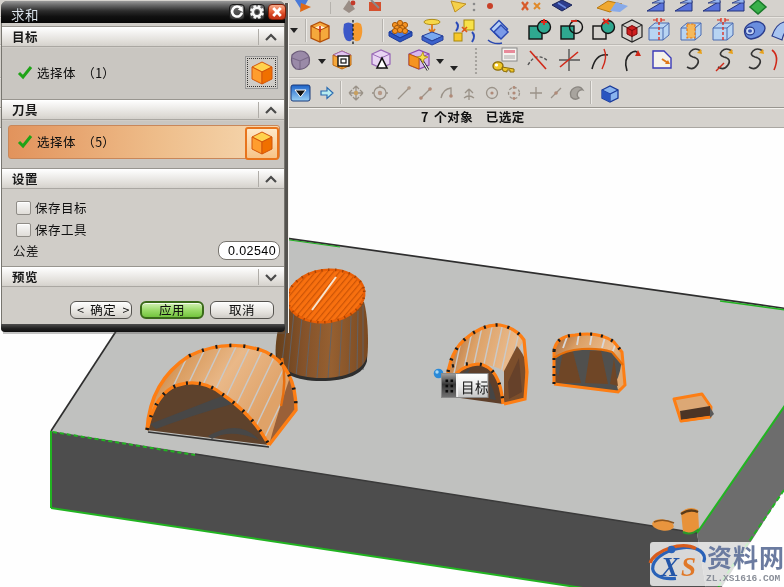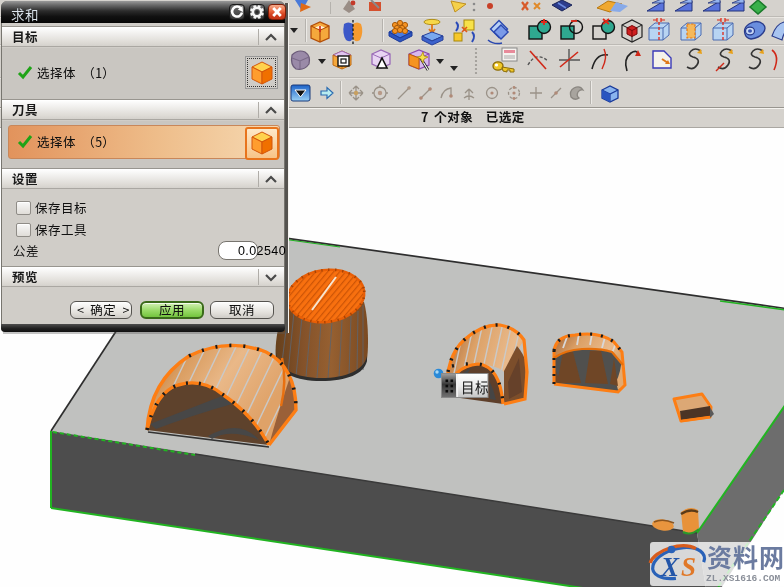--- a/index.html
+++ b/index.html
@@ -599,21 +599,21 @@
       <svg style="position:absolute;left:34px;top:222px" width="55" height="18" viewBox="0 -12 55 18">
         <path transform="translate(0.0 0.0)" d="M5.6 -9.2L10.3 -9.2L10.3 -7.0L5.6 -7.0L5.6 -9.2ZM4.7 -10.0L4.7 -6.1L7.5 -6.1L7.5 -4.9L3.8 -4.9L3.8 -4.0L6.9 -4.0C6.1 -2.5 4.7 -1.2 3.5 -0.5C3.7 -0.3 4.0 0.1 4.1 0.4C5.3 -0.4 6.6 -1.8 7.5 -3.3L7.5 1.0L8.4 1.0L8.4 -3.4C9.2 -1.9 10.4 -0.4 11.6 0.4C11.8 0.1 12.0 -0.2 12.2 -0.4C11.0 -1.2 9.8 -2.5 9.0 -4.0L11.9 -4.0L11.9 -4.9L8.4 -4.9L8.4 -6.1L11.2 -6.1L11.2 -10.0L4.7 -10.0ZM3.5 -10.8C2.7 -8.7 1.5 -6.9 0.3 -5.8C0.4 -5.6 0.7 -5.2 0.8 -5.0C1.3 -5.4 1.7 -5.9 2.2 -6.4L2.2 0.9L3.0 0.9L3.0 -7.8C3.5 -8.5 4.0 -9.4 4.3 -10.4L3.5 -10.8Z" fill="#111"></path>
         <path transform="translate(13.0 0.0)" d="M7.7 -4.9L7.7 -3.9L4.2 -3.9L4.2 -3.0L7.7 -3.0L7.7 -0.2C7.7 0.0 7.6 0.1 7.4 0.1C7.2 0.1 6.4 0.1 5.6 0.1C5.7 0.4 5.9 0.7 5.9 1.0C7.0 1.0 7.7 1.0 8.1 0.9C8.5 0.7 8.6 0.5 8.6 -0.2L8.6 -3.0L12.0 -3.0L12.0 -3.9L8.6 -3.9L8.6 -4.4C9.5 -5.0 10.5 -5.8 11.2 -6.6L10.6 -6.9L10.4 -6.9L5.2 -6.9L5.2 -6.0L9.5 -6.0C9.1 -5.6 8.6 -5.2 8.0 -4.9L7.7 -4.9ZM4.8 -10.9C4.7 -10.3 4.5 -9.6 4.3 -9.0L0.8 -9.0L0.8 -8.1L3.9 -8.1C3.1 -6.5 1.9 -5.0 0.4 -4.1C0.5 -3.9 0.8 -3.5 0.9 -3.2C1.4 -3.6 1.9 -4.0 2.3 -4.4L2.3 1.0L3.3 1.0L3.3 -5.4C3.9 -6.3 4.5 -7.2 4.9 -8.1L11.7 -8.1L11.7 -9.0L5.3 -9.0C5.5 -9.5 5.7 -10.1 5.8 -10.6L4.8 -10.9Z" fill="#111"></path>
         <path transform="translate(26.0 0.0)" d="M0.6 -1.0L0.6 -0.1L11.9 -0.1L11.9 -1.0L6.7 -1.0L6.7 -9.0L11.2 -9.0L11.2 -10.0L1.3 -10.0L1.3 -9.0L5.7 -9.0L5.7 -1.0L0.6 -1.0Z" fill="#111"></path>
         <path transform="translate(39.0 0.0)" d="M3.4 -8.0L9.2 -8.0L9.2 -6.7L3.4 -6.7L3.4 -8.0ZM3.4 -6.0L9.2 -6.0L9.2 -4.7L3.4 -4.7L3.4 -6.0ZM3.4 -10.0L9.2 -10.0L9.2 -8.7L3.4 -8.7L3.4 -10.0ZM2.5 -10.7L2.5 -4.0L10.1 -4.0L10.1 -10.7L2.5 -10.7ZM0.7 -2.9L0.7 -2.0L11.8 -2.0L11.8 -2.9L0.7 -2.9ZM7.3 -0.9C8.7 -0.3 10.2 0.4 11.0 1.0L11.9 0.3C11.0 -0.3 9.4 -1.0 8.0 -1.6L7.3 -0.9ZM4.4 -1.6C3.5 -1.0 1.9 -0.2 0.6 0.2C0.8 0.4 1.1 0.8 1.3 1.0C2.5 0.5 4.2 -0.2 5.2 -1.0L4.4 -1.6Z" fill="#111"></path>
       </svg>
       <svg style="position:absolute;left:12px;top:243px" width="29" height="18" viewBox="0 -12 29 18">
         <path transform="translate(0.0 0.0)" d="M4.0 -10.6C3.2 -8.8 2.0 -7.0 0.6 -5.8C0.9 -5.7 1.3 -5.3 1.5 -5.2C2.8 -6.4 4.2 -8.3 5.0 -10.3L4.0 -10.6ZM8.4 -10.6L7.5 -10.2C8.5 -8.5 10.0 -6.4 11.2 -5.2C11.4 -5.4 11.7 -5.8 12.0 -6.0C10.8 -7.0 9.2 -9.0 8.4 -10.6ZM7.6 -3.7C8.2 -3.0 8.9 -2.1 9.4 -1.3L3.9 -1.1C4.7 -2.5 5.6 -4.5 6.3 -6.2L5.2 -6.4C4.7 -4.8 3.7 -2.6 2.8 -1.0L1.1 -1.0L1.2 0.0C3.5 -0.1 6.8 -0.2 10.0 -0.4C10.2 -0.0 10.5 0.4 10.6 0.9L11.5 0.1C10.9 -1.0 9.7 -2.8 8.5 -4.1L7.6 -3.7Z" fill="#111"></path>
         <path transform="translate(13.0 0.0)" d="M8.6 -11.0C8.4 -10.4 8.0 -9.6 7.7 -9.0L7.8 -9.0L4.6 -9.0L4.8 -9.1C4.6 -9.6 4.2 -10.3 3.8 -10.9L3.0 -10.5C3.3 -10.1 3.6 -9.5 3.8 -9.0L1.2 -9.0L1.2 -8.2L5.7 -8.2L5.7 -7.0L1.9 -7.0L1.9 -6.2L5.7 -6.2L5.7 -5.0L0.7 -5.0L0.7 -4.1L3.2 -4.1C2.8 -2.0 1.9 -0.5 0.5 0.5C0.7 0.6 1.1 1.0 1.3 1.1C2.7 0.0 3.7 -1.7 4.2 -4.1L11.8 -4.1L11.8 -5.0L6.7 -5.0L6.7 -6.2L10.7 -6.2L10.7 -7.0L6.7 -7.0L6.7 -8.2L11.3 -8.2L11.3 -9.0L8.7 -9.0C9.0 -9.5 9.3 -10.0 9.6 -10.6L8.6 -11.0ZM4.2 -3.0L4.2 -2.2L6.8 -2.2L6.8 0.0L3.0 0.0L3.0 0.8L11.5 0.8L11.5 0.0L7.7 0.0L7.7 -2.2L10.7 -2.2L10.7 -3.0L4.2 -3.0Z" fill="#111"></path>
       </svg>
-      <div style="position:absolute;left:217px;top:240px;width:40px;height:19px;background:#fff;border:1px solid #77746e;border-radius:8px;box-sizing:border-box;font:12.5px 'Liberation Sans',sans-serif;color:#000;padding:2px 0 0 19px;letter-spacing:.4px">0.02540</div>
+      <div style="position:absolute;left:217px;top:240px;width:62px;height:19px;background:#fff;border:1px solid #77746e;border-radius:8px;box-sizing:border-box;font:12.5px 'Liberation Sans',sans-serif;color:#000;padding:2px 0 0 9px;letter-spacing:.4px">0.02540</div>
       <div style="position:absolute;left:1px;top:265px;width:282px;height:1px;background:#98958f"></div>
       <div style="position:absolute;left:1px;top:266px;width:282px;height:20px;background:linear-gradient(#fdfdfd,#dedbd6 80%,#d4d1cc);border-top:1px solid #fff;border-bottom:1px solid #aaa7a2;box-sizing:border-box"></div>
       <svg style="position:absolute;left:11px;top:269px" width="29" height="18" viewBox="0 -12 29 18">
         <path transform="translate(0.0 0.0)" d="M8.1 -6.3L8.1 -4.0C8.1 -2.7 7.8 -1.0 5.0 -0.1C5.3 0.2 5.7 0.7 5.9 1.0C9.0 -0.2 9.5 -2.2 9.5 -4.0L9.5 -6.3L8.1 -6.3ZM9.0 -1.0C9.7 -0.3 10.7 0.5 11.2 1.1L12.2 0.1C11.7 -0.4 10.7 -1.3 10.0 -1.9L9.0 -1.0ZM0.8 -7.7C1.4 -7.3 2.2 -6.8 2.8 -6.3L0.3 -6.3L0.3 -5.0L2.2 -5.0L2.2 -0.6C2.2 -0.5 2.1 -0.4 2.0 -0.4C1.8 -0.4 1.2 -0.4 0.7 -0.4C0.9 -0.0 1.0 0.6 1.1 1.0C2.0 1.0 2.6 1.0 3.0 0.8C3.5 0.5 3.6 0.1 3.6 -0.6L3.6 -5.0L4.4 -5.0C4.2 -4.4 4.1 -3.8 3.9 -3.3L5.0 -3.1C5.3 -3.9 5.7 -5.1 6.0 -6.2L5.0 -6.4L4.8 -6.3L4.2 -6.3L4.6 -6.8C4.3 -7.0 4.0 -7.2 3.7 -7.4C4.4 -8.1 5.1 -9.1 5.6 -10.0L4.7 -10.4L4.5 -10.3L0.6 -10.3L0.6 -9.0L3.5 -9.0C3.2 -8.7 2.9 -8.4 2.6 -8.0L1.6 -8.6L0.8 -7.7ZM6.1 -8.3L6.1 -2.1L7.5 -2.1L7.5 -7.0L10.2 -7.0L10.2 -2.1L11.6 -2.1L11.6 -8.3L9.4 -8.3L9.7 -9.0L12.1 -9.0L12.1 -10.3L5.7 -10.3L5.7 -9.0L8.1 -9.0L8.0 -8.3L6.1 -8.3Z" fill="#1a1a1a"></path>
         <path transform="translate(13.0 0.0)" d="M8.2 -8.1C8.7 -7.5 9.2 -6.7 9.4 -6.2L10.8 -6.7C10.5 -7.2 10.0 -8.0 9.5 -8.5L8.2 -8.1ZM1.2 -10.0L1.2 -6.3L2.7 -6.3L2.7 -10.0L1.2 -10.0ZM3.9 -10.8L3.9 -5.9L5.3 -5.9L5.3 -10.8L3.9 -10.8ZM2.1 -6.0L2.1 -1.8L3.6 -1.8L3.6 -4.7L8.9 -4.7L8.9 -2.0L10.5 -2.0L10.5 -6.0L2.1 -6.0ZM7.1 -11.1C6.8 -9.7 6.2 -8.2 5.5 -7.3C5.9 -7.1 6.5 -6.8 6.8 -6.5C7.2 -7.1 7.5 -7.9 7.9 -8.7L11.8 -8.7L11.8 -10.0L8.3 -10.0L8.5 -10.8L7.1 -11.1ZM5.4 -4.2L5.4 -3.2C5.4 -2.3 5.0 -1.1 0.7 -0.2C1.0 0.1 1.5 0.7 1.7 1.1C4.5 0.5 5.8 -0.3 6.5 -1.4L6.5 -0.7C6.5 0.6 6.8 1.0 8.4 1.0C8.7 1.0 9.9 1.0 10.2 1.0C11.3 1.0 11.7 0.6 11.9 -1.0C11.5 -1.1 10.9 -1.4 10.6 -1.6C10.5 -0.4 10.5 -0.2 10.0 -0.2C9.8 -0.2 8.8 -0.2 8.6 -0.2C8.0 -0.2 8.0 -0.3 8.0 -0.7L8.0 -2.6L6.9 -2.6C6.9 -2.8 7.0 -2.9 7.0 -3.1L7.0 -4.1L5.4 -4.2Z" fill="#1a1a1a"></path>
       </svg>
       <div style="position:absolute;left:257px;top:268px;width:1px;height:16px;background:#b0ada8"></div>
       <svg style="position:absolute;left:262px;top:271px" width="16" height="11">
         <path d="M3,3 L8,8 L13,3" fill="none" stroke="#4a4a4a" stroke-width="2.2"></path>
       </svg>

